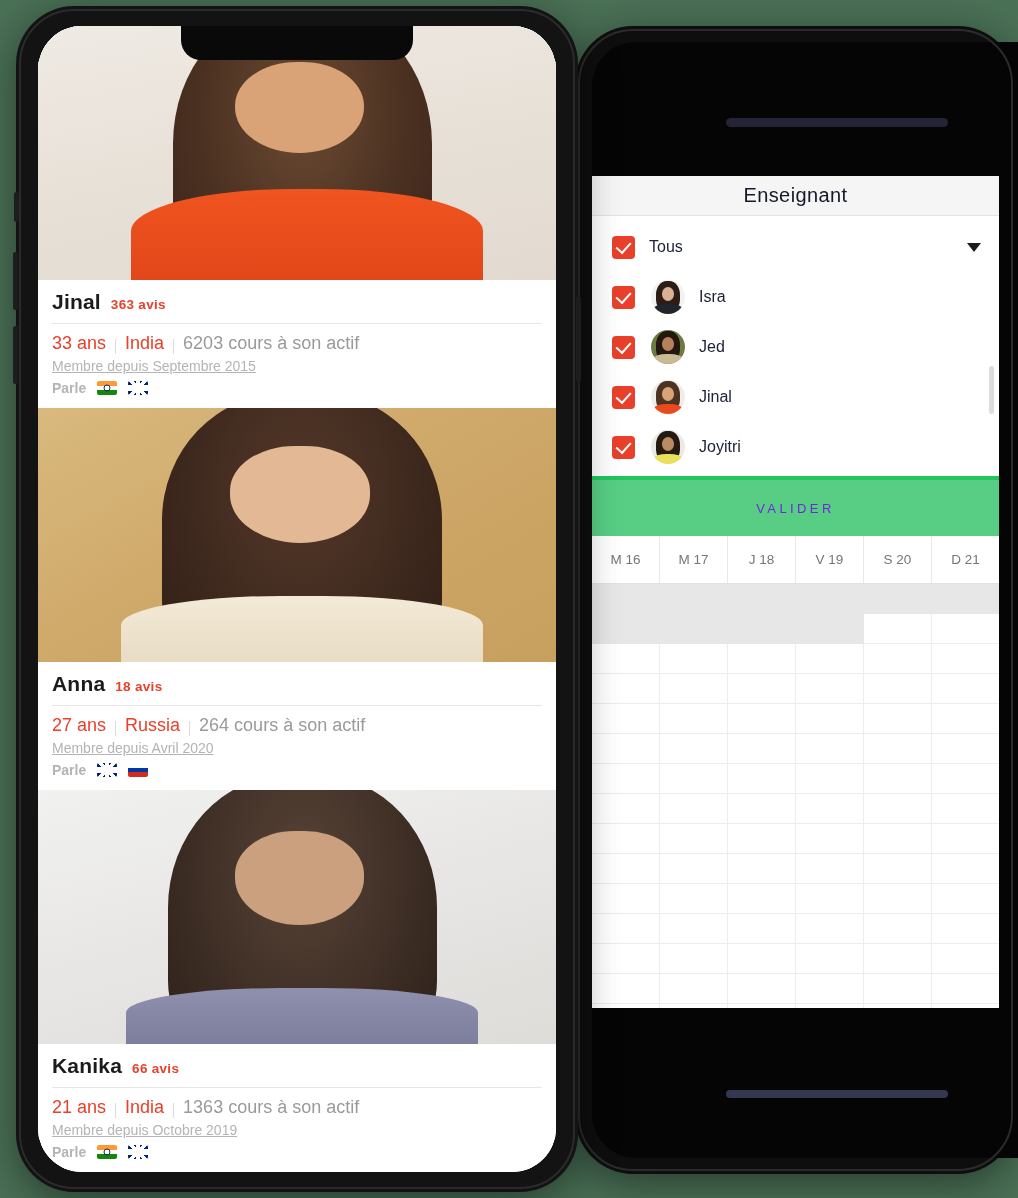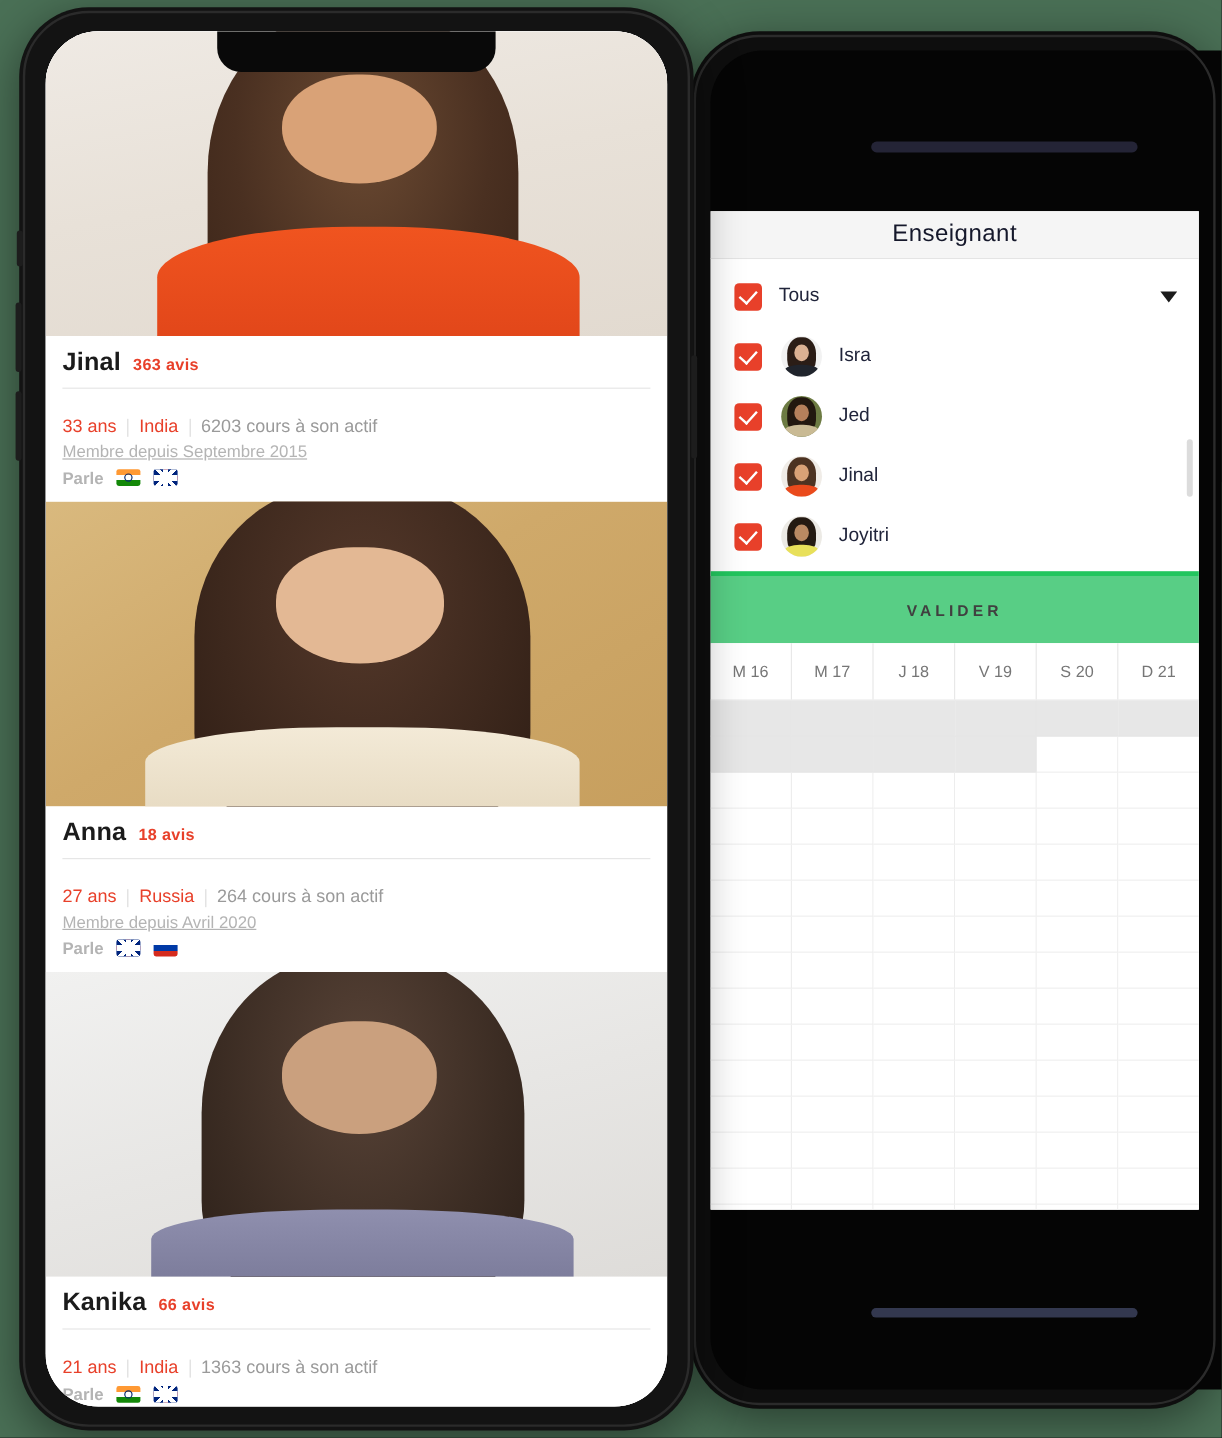--- a/index.html
+++ b/index.html
@@ -190,21 +190,21 @@
     font-size: 21px; font-weight: 700; color: #1b1b1b;
     letter-spacing: 0.2px;
   }
   .card-reviews {
     font-size: 13.5px; font-weight: 700; color: #e8402a;
     letter-spacing: 0.3px;
   }
 
   .card-meta {
     display: flex; align-items: flex-end;
-    font-size: 15px; color: #9a9a9a; margin-top: 23px;
+    font-size: 18px; color: #9a9a9a; margin-top: 9px;
   }
   .meta-red { color: #e8402a; }
   .meta-sep {
     display: inline-block; width: 1px; height: 15px;
     background: #dcdcdc; margin: 0 9px;
   }
   .card-since { font-size: 14px; color: #b4b4b4; margin-top: 4px; text-decoration: underline; }
 
   .card-speaks {
     display: flex; align-items: center; gap: 11px;
@@ -351,21 +351,21 @@
     background: #dcdcdc;
   }
 
   .validate-btn {
     height: 56px;
     background: #58ce85;
     display: flex; align-items: center; justify-content: center;
     flex: none;
   }
   .validate-label {
-    color: #404040; font-size: 13px; font-weight: 700;
+    color: #6d28d9; font-size: 13px; font-weight: 400;
     letter-spacing: 3.4px;
   }
 
   .cal-head {
     display: flex;
     height: 48px;
     background: #fff;
     border-bottom: 1px solid #e2e2e2;
     flex: none;
   }
@@ -691,20 +691,21 @@
               <span class="card-name">Kanika</span>
               <span class="card-reviews">66 avis</span>
             </div>
             <div class="card-meta">
               <span class="meta-red">21 ans</span>
               <span class="meta-sep"></span>
               <span class="meta-red">India</span>
               <span class="meta-sep"></span>
               <span>1363 cours à son actif</span>
             </div>
+            <div class="card-since">Membre depuis Octobre 2019</div>
             <div class="card-speaks">
               <span>Parle</span>
               <span class="flag flag-in"></span>
               <span class="flag flag-gb"></span>
             </div>
           </div>
         </div>
 
       </div>
     </div>

